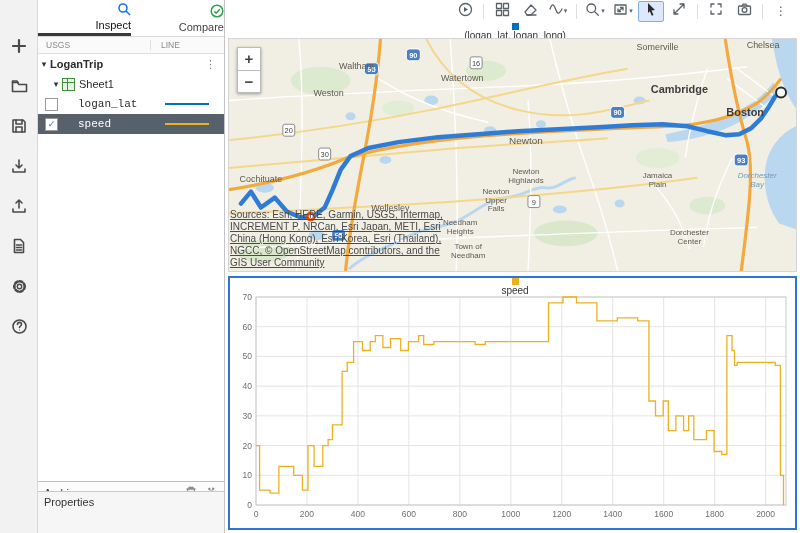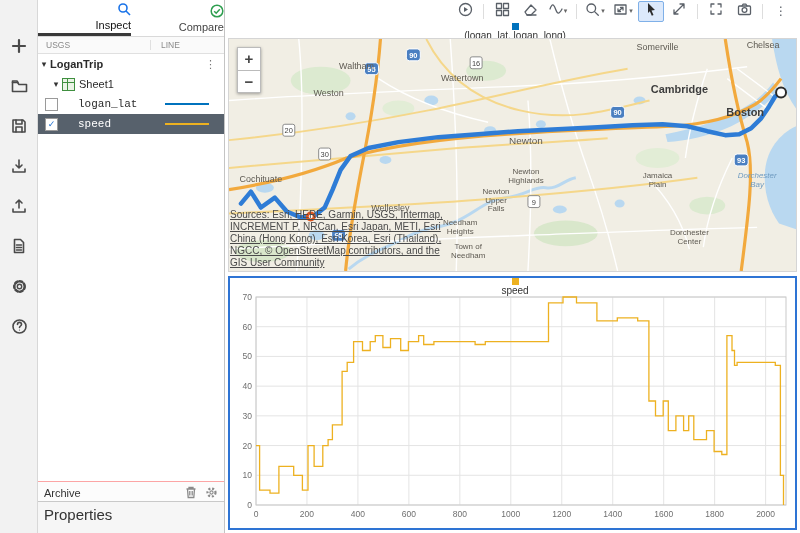--- a/index.html
+++ b/index.html
@@ -35,22 +35,22 @@
   .cb{width:11px;height:11px;border:1px solid #9a9a9a;background:#fff;margin-left:7px;margin-right:20px;
     font-size:9px;line-height:11px;text-align:center;color:#1f6fd0;flex:none;}
   .sig-name{width:72px;font-family:Liberation Mono, monospace;}
   .line-cell{flex:1;display:flex;justify-content:center;}
   .swatch{width:44px;border-top:2.5px solid #000;}
   .sig-row.selected{background:#57616c;color:#fff;}
   .archive-bar{position:absolute;left:0;right:0;bottom:29px;height:23px;border-top:1px solid #fca5a5;
     background:#fcfcfc;display:flex;align-items:center;font-size:11px;color:#333;padding:0 6px;box-sizing:border-box;justify-content:center;}
   .archive-icons{margin-left:auto;display:flex;gap:8px;}
   .archive-icons svg{stroke:#8a8a8a;fill:none;stroke-width:1.3;}
-  .properties-bar{position:absolute;left:0;right:0;bottom:0;height:32px;border-top:1px solid #c9c9c9;
-    background:#f6f6f6;font-size:15px;color:#333;padding:4px 6px;box-sizing:border-box;}
+  .properties-bar{position:absolute;left:0;right:0;bottom:0;height:42px;border-top:1px solid #c9c9c9;
+    background:#f6f6f6;font-size:11px;color:#333;padding:4px 6px;box-sizing:border-box;}
 
   
   .main{position:absolute;left:225px;top:0;right:0;bottom:0;background:#fff;}
   .top-toolbar{position:absolute;top:0;left:0;right:0;height:22px;display:flex;align-items:center;
     justify-content:flex-end;padding-right:6px;gap:2px;}
   .tb-btn{width:24px;height:19px;display:flex;align-items:center;justify-content:center;cursor:pointer;
     border:1px solid transparent;border-radius:2px;}
   .tb-btn svg{stroke:#5a6068;fill:none;stroke-width:1.3;stroke-linecap:round;stroke-linejoin:round;}
   .tb-btn.selected{background:#dce9fb;border-color:#7fb0e8;}
   .tb-caret{font-size:7px;color:#666;margin-left:1px;}

